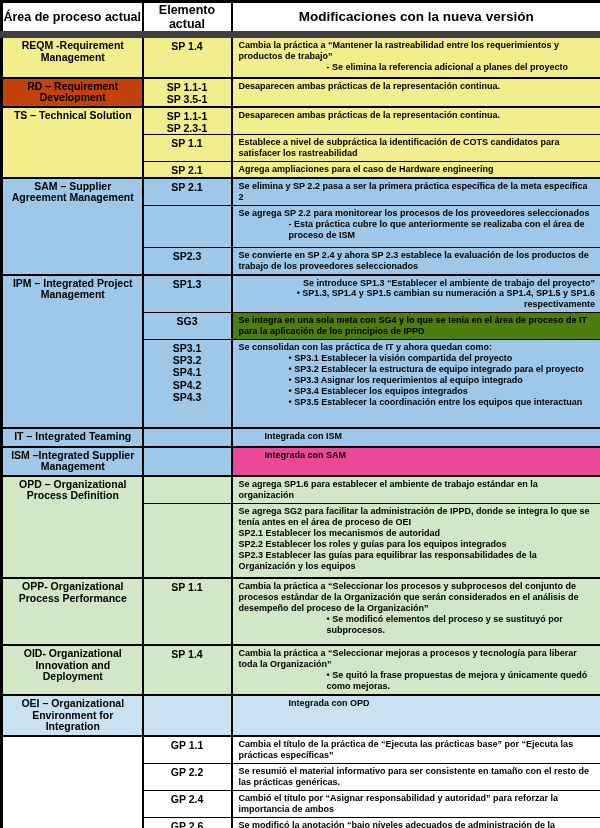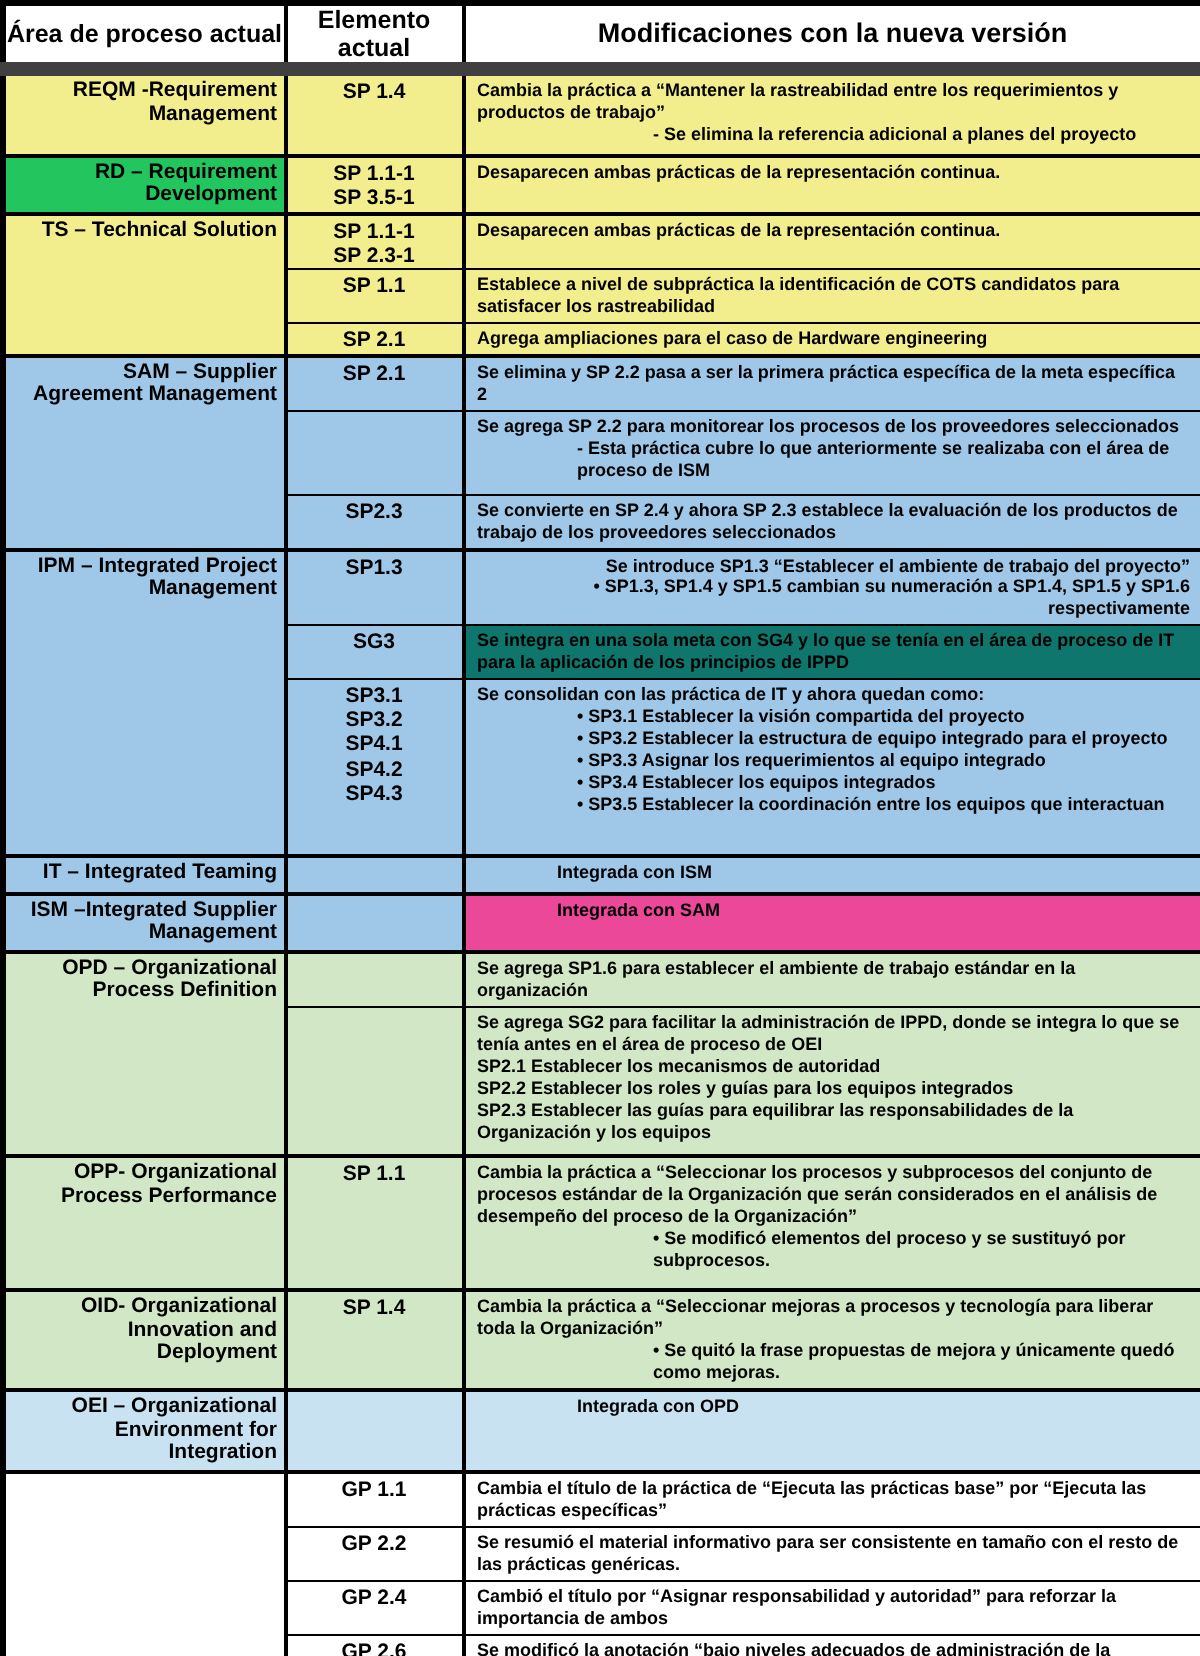--- a/index.html
+++ b/index.html
@@ -40,36 +40,36 @@
     font-size: 12.5px;
     line-height: 1.12;
     white-space: pre-line;
   }
   thead th.h3 { font-size: 13.5px; }
   tr.secstart td { border-top: 2px solid #000; }
   td.area {
     font-size: 10.5px;
     line-height: 1.1;
     padding: 2px 3px 2px 4px;
-    text-align: right;
+    text-align: center;
   }
   td.elem {
     font-size: 10.5px;
     line-height: 1.15;
     text-align: center;
     padding-top: 2px;
     white-space: pre-line;
   }
   td.mods {
     font-size: 9px;
     line-height: 1.22;
     padding: 2px 5px 2px 6px;
   }
   td.mods .i0 { margin-left: 0; }
-  td.mods .i1 { margin-left: 40px; }
+  td.mods .i1 { margin-left: 26px; }
   td.mods .i2 { margin-left: 50px; }
   td.mods .i3 { margin-left: 88px; }
 </style>
 </head>
 <body>
 
 <div id="page">
   <table id="grid">
     <colgroup>
       <col style="width:141px">
@@ -87,21 +87,21 @@
     <tbody>
         <tr class="secstart" style="height: 43px;">
           <td class="area" rowspan="1" style="background: rgb(242, 238, 142);">REQM -Requirement Management</td>
           <td class="elem" style="background: rgb(242, 238, 142);">SP 1.4</td>
           <td class="mods" style="background: rgb(242, 238, 142);">
             <div class="i0">Cambia la práctica a “Mantener la rastreabilidad entre los requerimientos y productos de trabajo”</div>
             <div class="i3">- Se elimina la referencia adicional a planes del proyecto</div>
           </td>
         </tr>
         <tr class="secstart" style="height: 25px;">
-          <td class="area" rowspan="1" style="background: #22c55e;">RD – Requirement Development</td>
+          <td class="area" rowspan="1" style="background: #c2410c;">RD – Requirement Development</td>
           <td class="elem" style="background: rgb(242, 238, 142);">SP 1.1-1
 SP 3.5-1</td>
           <td class="mods" style="background: rgb(242, 238, 142);">
             <div class="i0">Desaparecen ambas prácticas de la representación continua.</div>
           </td>
         </tr>
         <tr class="secstart" style="height: 20px;">
           <td class="area" rowspan="3" style="background: rgb(242, 238, 142);">TS – Technical Solution</td>
           <td class="elem" style="background: rgb(242, 238, 142);">SP 1.1-1
 SP 2.3-1</td>
@@ -144,21 +144,21 @@
         <tr class="secstart" style="height: 35px;">
           <td class="area" rowspan="3" style="background: rgb(158, 199, 232);">IPM – Integrated Project Management</td>
           <td class="elem" style="background: rgb(158, 199, 232);">SP1.3</td>
           <td class="mods" style="background: rgb(158, 199, 232); text-align: right;">
             <div class="i0">Se introduce SP1.3 “Establecer el ambiente de trabajo del proyecto”</div>
             <div class="i2">• SP1.3, SP1.4 y SP1.5 cambian su numeración a SP1.4, SP1.5 y SP1.6 respectivamente</div>
           </td>
         </tr>
         <tr style="height: 24px;">
           <td class="elem" style="background: rgb(158, 199, 232);">SG3</td>
-          <td class="mods" style="background: #0f766e;">
+          <td class="mods" style="background: #4d7c0f;">
             <div class="i0">Se integra en una sola meta con SG4 y lo que se tenía en el área de proceso de IT para la aplicación de los principios de IPPD</div>
           </td>
         </tr>
         <tr style="height: 88px;">
           <td class="elem" style="background: rgb(158, 199, 232);">SP3.1
 SP3.2
 SP4.1
 SP4.2
 SP4.3</td>
           <td class="mods" style="background: rgb(158, 199, 232);">

